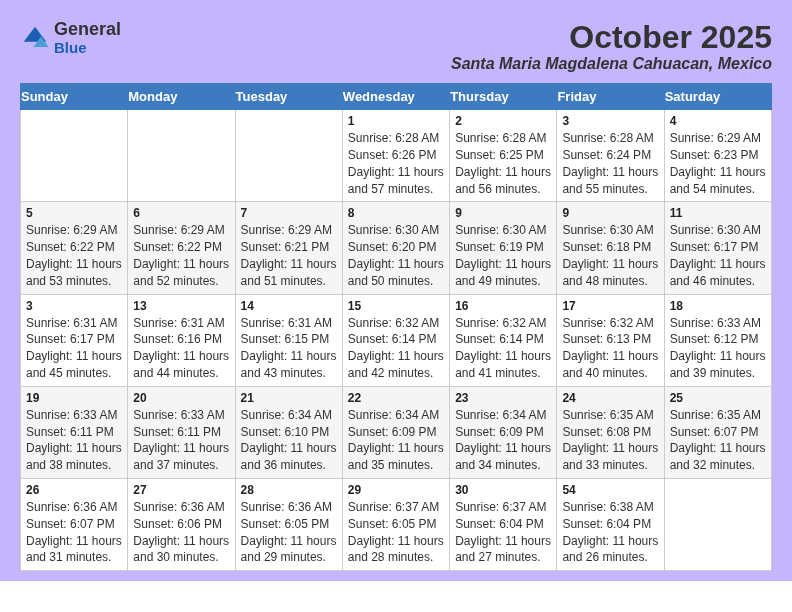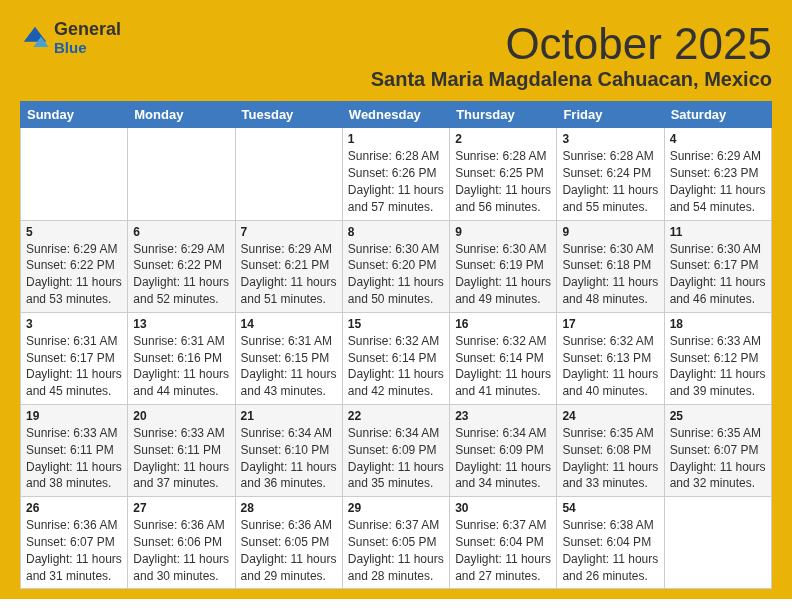--- a/index.html
+++ b/index.html
@@ -5,21 +5,21 @@
     * { box-sizing: border-box; margin: 0; padding: 0; }
     body {
       font-family: Arial, sans-serif;
       background: #fff;
       width: 792px;
       min-height: 612px;
       padding: 0;
     }
     .page {
       width: 792px;
-      background: #eab308;
+      background: #c4b5fd;
       padding: 20px 20px 10px 20px;
     }
     .header {
       display: flex;
       justify-content: space-between;
       align-items: flex-start;
       margin-bottom: 10px;
     }
     .logo {
       display: flex;
@@ -42,40 +42,41 @@
     }
     .logo-icon {
       width: 30px;
       height: 30px;
       margin-right: 4px;
     }
     .title-block {
       text-align: right;
     }
     .month-title {
-      font-size: 44px;
-      font-weight: normal;
+      font-size: 32px;
+      font-weight: bold;
       color: #333;
       line-height: 1.1;
     }
     .location-title {
-      font-size: 20px;
+      font-size: 16px;
       font-weight: bold;
       color: #333;
+      font-style: italic;
     }
     .calendar {
       width: 100%;
       border-collapse: collapse;
       font-size: 10.5px;
     }
     .calendar th {
       background: #3d7abf;
       color: #fff;
       text-align: left;
-      padding: 5px 6px;
+      padding: 5px 0;
       font-size: 13px;
       font-weight: bold;
       border: 1px solid #3d7abf;
     }
     .calendar td {
       border: 1px solid #ccc;
       vertical-align: top;
       padding: 4px 5px;
       width: calc(100%/7);
       height: 80px;

